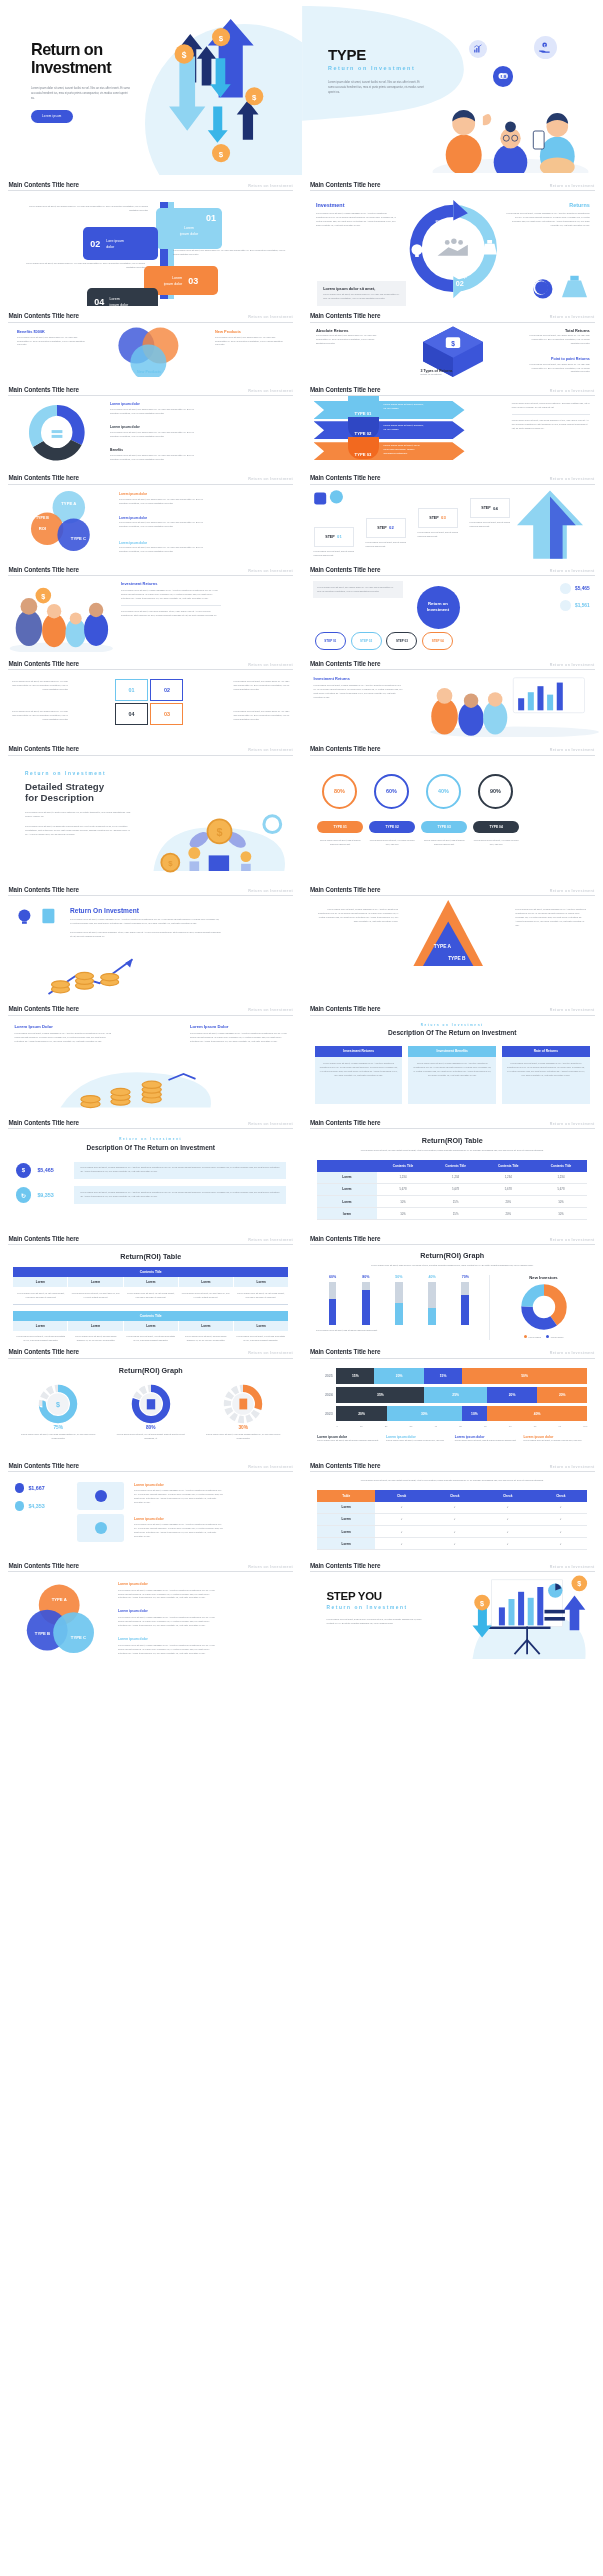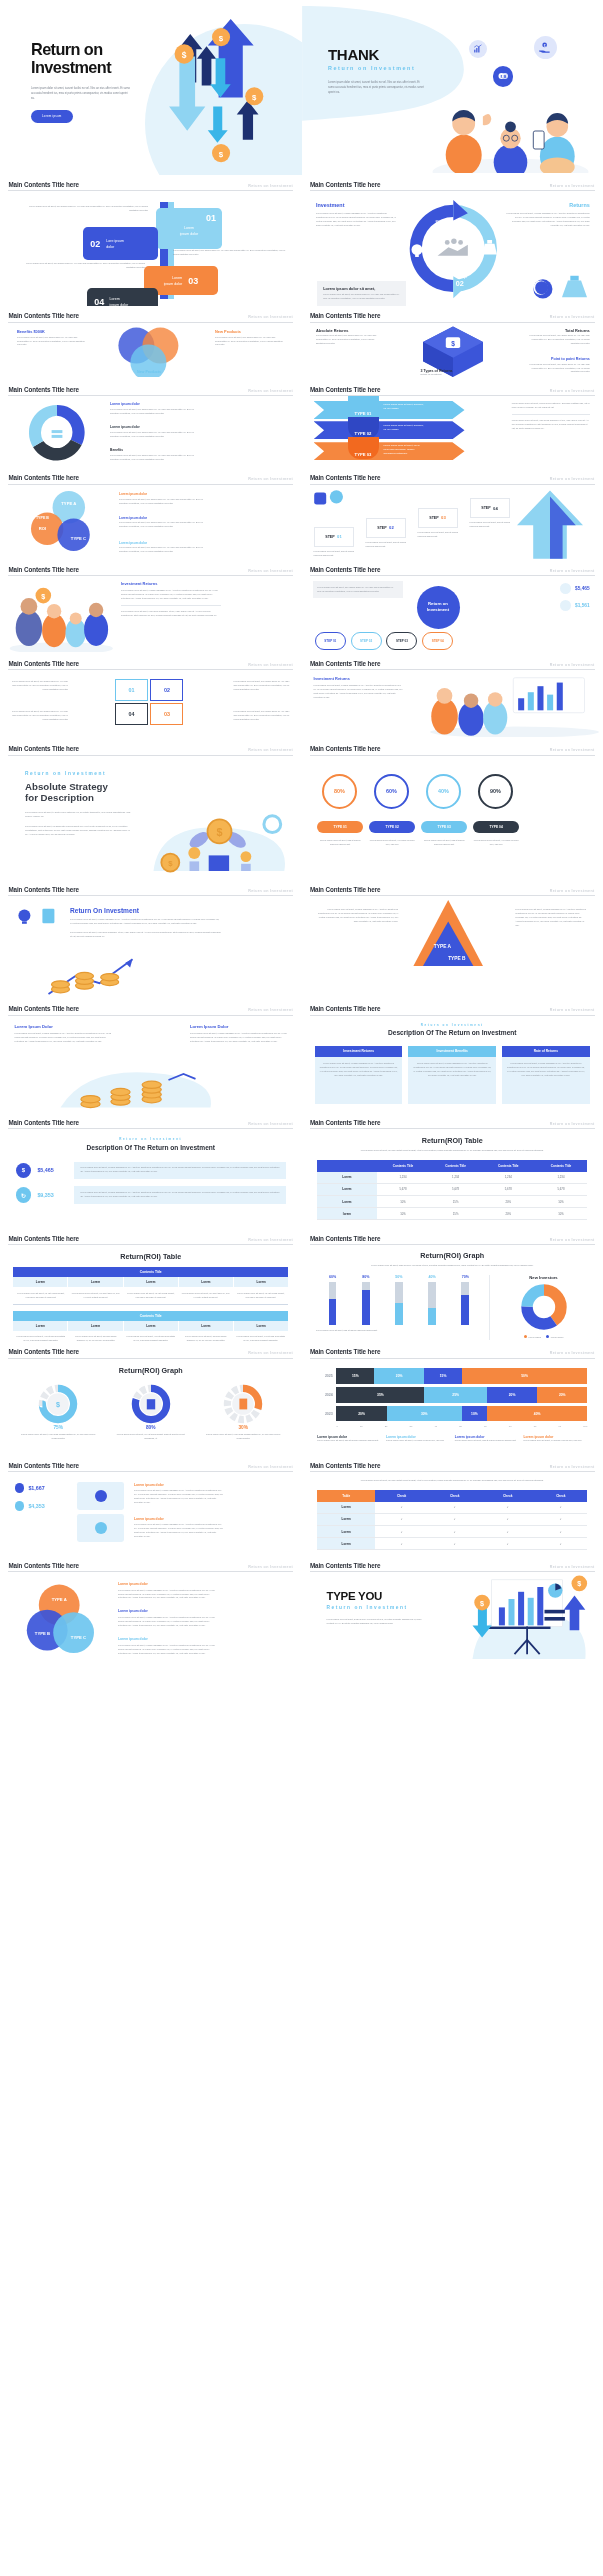--- a/index.html
+++ b/index.html
@@ -75,21 +75,21 @@
       <circle cx="96" cy="222" r="15" fill="#f9a94e"></circle>
           <text x="96" y="228" font-size="13" text-anchor="middle" fill="#fff" font-weight="bold">$</text>
     </svg>
   </div>
 
   <div class="slide" style="height:175px">
     <svg width="302" height="175" style="position:absolute;left:0;top:0" viewBox="0 0 500 290">
       <path d="M0,10 C130,10 270,40 268,115 C266,185 120,190 0,200 Z" fill="#e4f3fb"></path>
     </svg>
     <div style="position:absolute;left:26.5px;top:46px;width:130px">
-      <div style="font-size:15px;font-weight:bold;letter-spacing:-0.3px;color:#141414">THANK</div>
+      <div style="font-size:15px;font-weight:bold;letter-spacing:-0.3px;color:#141414">TYPE</div>
       <div class="eyebrow" style="font-size:5.4px;margin-top:1.8px">Return on Investment</div>
       <div class="body-xs" style="margin-top:9.7px;width:97px">Lorem ipsum dolor sit amet, iuvaret facilisi no vel. Nec an eius affert everti. Ei sumo accusata hendrerit ius, mea ei purto primis consequuntur, vis modus sonet aperiri ea.</div>
     </div>
 
     <div style="position:absolute;left:167px;top:40px;width:18px;height:18px;border-radius:50%;background:#dfe6fb;display:flex;align-items:center;justify-content:center">
       <svg width="9.7" height="9.7" viewBox="0 0 24 24" fill="#3b55d9">
             <rect x="3" y="14" width="3" height="7"></rect>
             <rect x="8" y="10" width="3" height="11"></rect>
             <rect x="13" y="6" width="3" height="15"></rect>
             <path d="M3 8 L9 4 L14 7 L21 2" stroke="#3b55d9" stroke-width="1.6" fill="none"></path>
@@ -549,21 +549,21 @@
           <span class="sep-title">Main Contents Title here</span>
           <span class="sep-sub">Return on Investment</span>
         </div>
       </div>
 </div>
 
 <div class="row">
   <div class="slide" style="height:124px">
     <div style="position:absolute;left:25px;top:15.7px;width:121px">
       <div class="eyebrow">Return on Investment</div>
-      <div style="font-size:9.7px;font-weight:bold;line-height:1.2;color:#3a3f48;margin-top:4.2px">Absolute Strategy</div>
+      <div style="font-size:9.7px;font-weight:bold;line-height:1.2;color:#3a3f48;margin-top:4.2px">Detailed Strategy</div>
       <div style="font-size:9.7px;font-weight:bold;line-height:1.2;color:#3a3f48">for Description</div>
       <div class="tiny" style="margin-top:7.2px;width:106px">Lorem ipsum dolor sit amet, te brute pomo patrioque pri, pri virtute tincidunt te, sed omnes disputationis. Wisi volaere elaboro vis.</div>
       <div class="tiny" style="margin-top:6px;width:106px">Lorem ipsum dolor sit amet, vis scribentur reprehendunt nec. Mei torento posidonit ea ad, vix no mentitum voluptatibus, iusto cotidieque cu quo. Est ea falli causae dolorum, fabulas voluptua quo ne. Omnium iriure ex vix. An quem nullam mea, mei ad labores erroribus.</div>
     </div>
     <svg width="175" height="66" style="position:absolute;right:3.6px;bottom:2.4px" viewBox="0 0 290 110">
       <path d="M50 100 Q60 20 170 28 Q280 36 268 100 Z" fill="#e4f3fb"></path>
       <g fill="#9aa7e8">
             <ellipse cx="126" cy="48" rx="18" ry="10" transform="rotate(-35 126 48)"></ellipse>
             <ellipse cx="188" cy="48" rx="18" ry="10" transform="rotate(35 188 48)"></ellipse>
           </g>
@@ -1165,21 +1165,21 @@
       <div class="tiny" style="margin-top:2.4px">Lorem ipsum dolor sit amet, veniam dignissim in vix. Appetere scriptorem definitionem nec no. Id vis mundi offendit principes. Id rebum iriure recusabo vis, ei veritus repudiare has, pro dicat dolore petentium ad. Aliquip temporibus id vel, mei anim voluptate ea, erat iusto molestiae in usu.</div>
     </div>
     <div style="position:absolute;left:118px;top:65px;width:97px">
       <div style="font-size:3.3px;font-weight:bold;color:#6ec6ef">Lorem ipsum dolor</div>
       <div class="tiny" style="margin-top:2.4px">Lorem ipsum dolor sit amet, veniam dignissim in vix. Appetere scriptorem definitionem nec no. Id vis mundi offendit principes. Id rebum iriure recusabo vis, ei veritus repudiare has, pro dicat dolore petentium ad. Aliquip temporibus id vel, mei anim voluptate ea, erat iusto molestiae in usu.</div>
     </div>
   </div>
 
   <div class="slide" style="height:97px">
     <div style="position:absolute;left:25px;top:18px;width:121px">
-      <div style="font-size:11.5px;font-weight:bold;letter-spacing:-0.3px;color:#141414">TYPE YOU</div>
+      <div style="font-size:11.5px;font-weight:bold;letter-spacing:-0.3px;color:#141414">STEP YOU</div>
       <div class="eyebrow" style="margin-top:2.4px">Return on Investment</div>
       <div class="tiny" style="margin-top:8.4px;width:103px">Lorem ipsum dolor sit amet, suas meliore vivendum ut sea, delectus quaestio facilisis sea in, diam volutpat vel ex. Ei virtute probatus dignissim ius, ius cu magna nobis.</div>
     </div>
     <svg width="145" height="90" style="position:absolute;right:3.6px;top:2.4px" viewBox="0 0 240 150">
       <path d="M30 140 Q40 60 130 62 Q225 66 218 140 Z" fill="#e4f3fb"></path>
       <rect x="62" y="8" width="118" height="78" fill="#fff" stroke="#dfe5ec"></rect>
       <rect x="74" y="54" width="10" height="30" fill="#3b55d9"></rect>
       <rect x="90" y="40" width="10" height="44" fill="#6ec6ef"></rect>
       <rect x="106" y="28" width="10" height="56" fill="#3b55d9"></rect>
       <rect x="122" y="38" width="10" height="46" fill="#6ec6ef"></rect>

